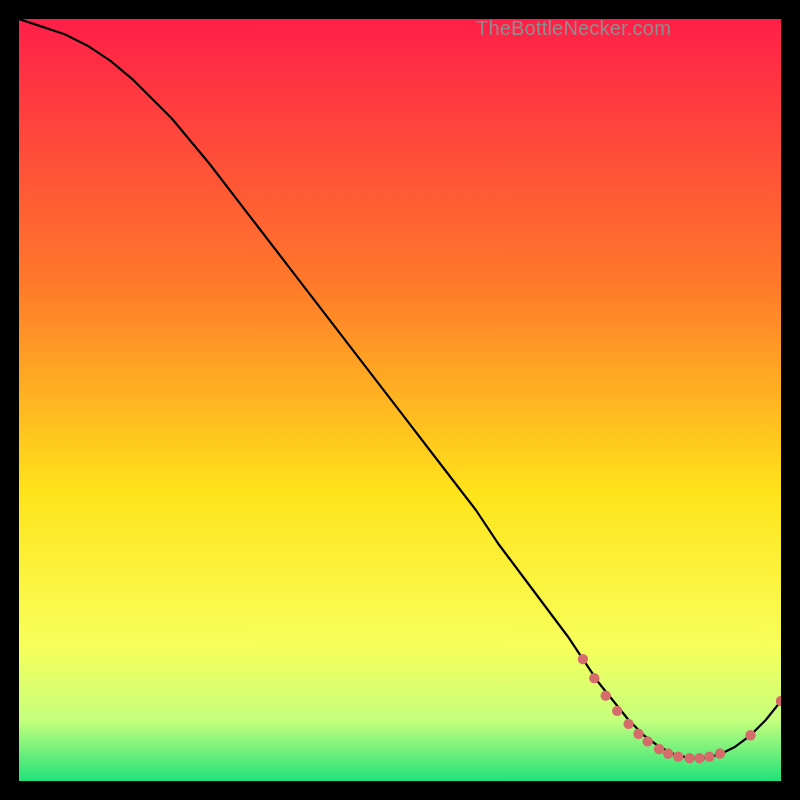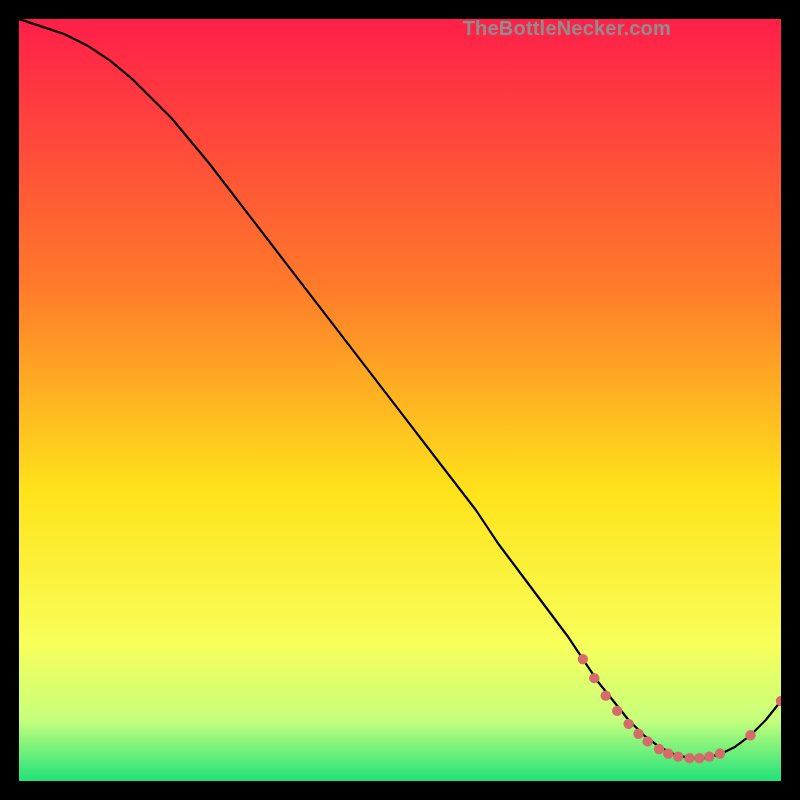--- a/index.html
+++ b/index.html
@@ -10,21 +10,20 @@
     background: #000;
     overflow: hidden;
   }
   .frame {
     position: absolute;
     left: 19px;
     top: 19px;
     width: 652px;
     height: 762px;
     background: #000;
-    font-weight: bold;
   }
   .plot {
     position: absolute;
     left: 0;
     top: 0;
     width: 762px;
     height: 762px;
   }
   .watermark {
     position: absolute;

